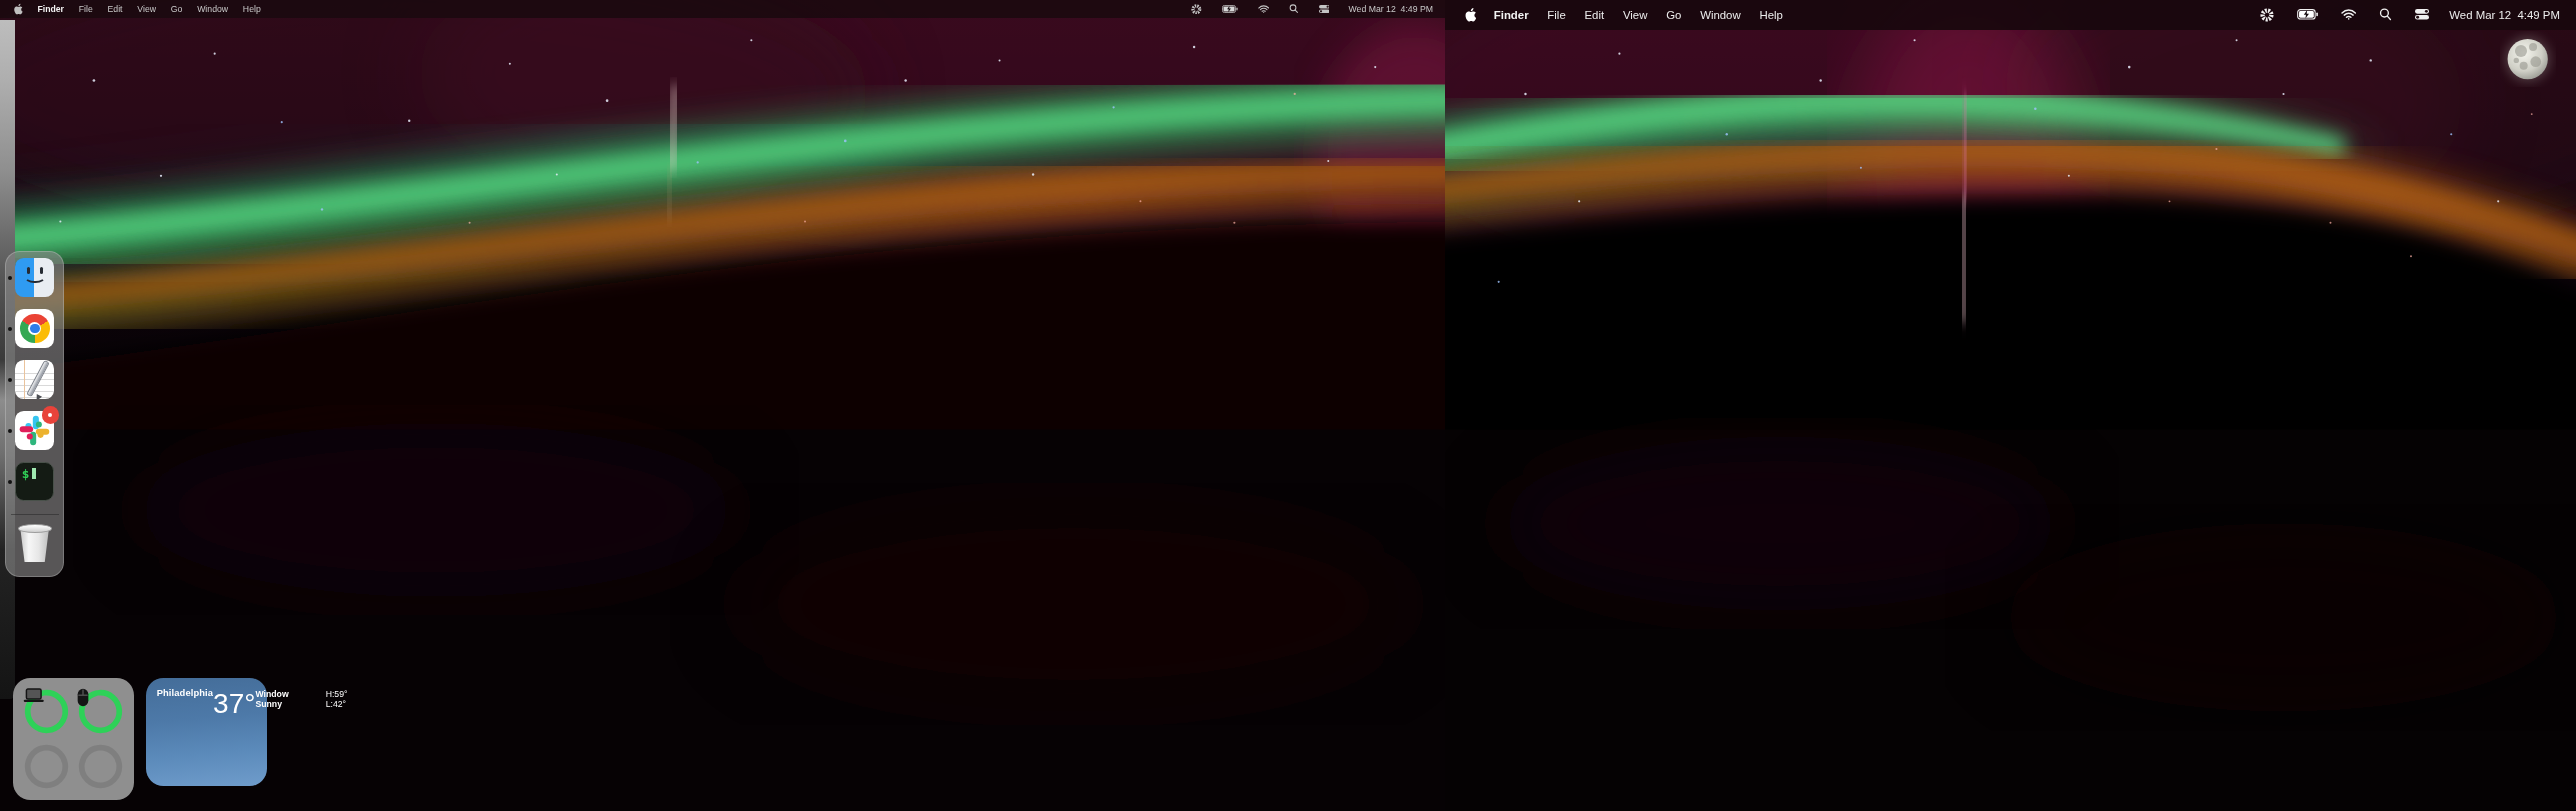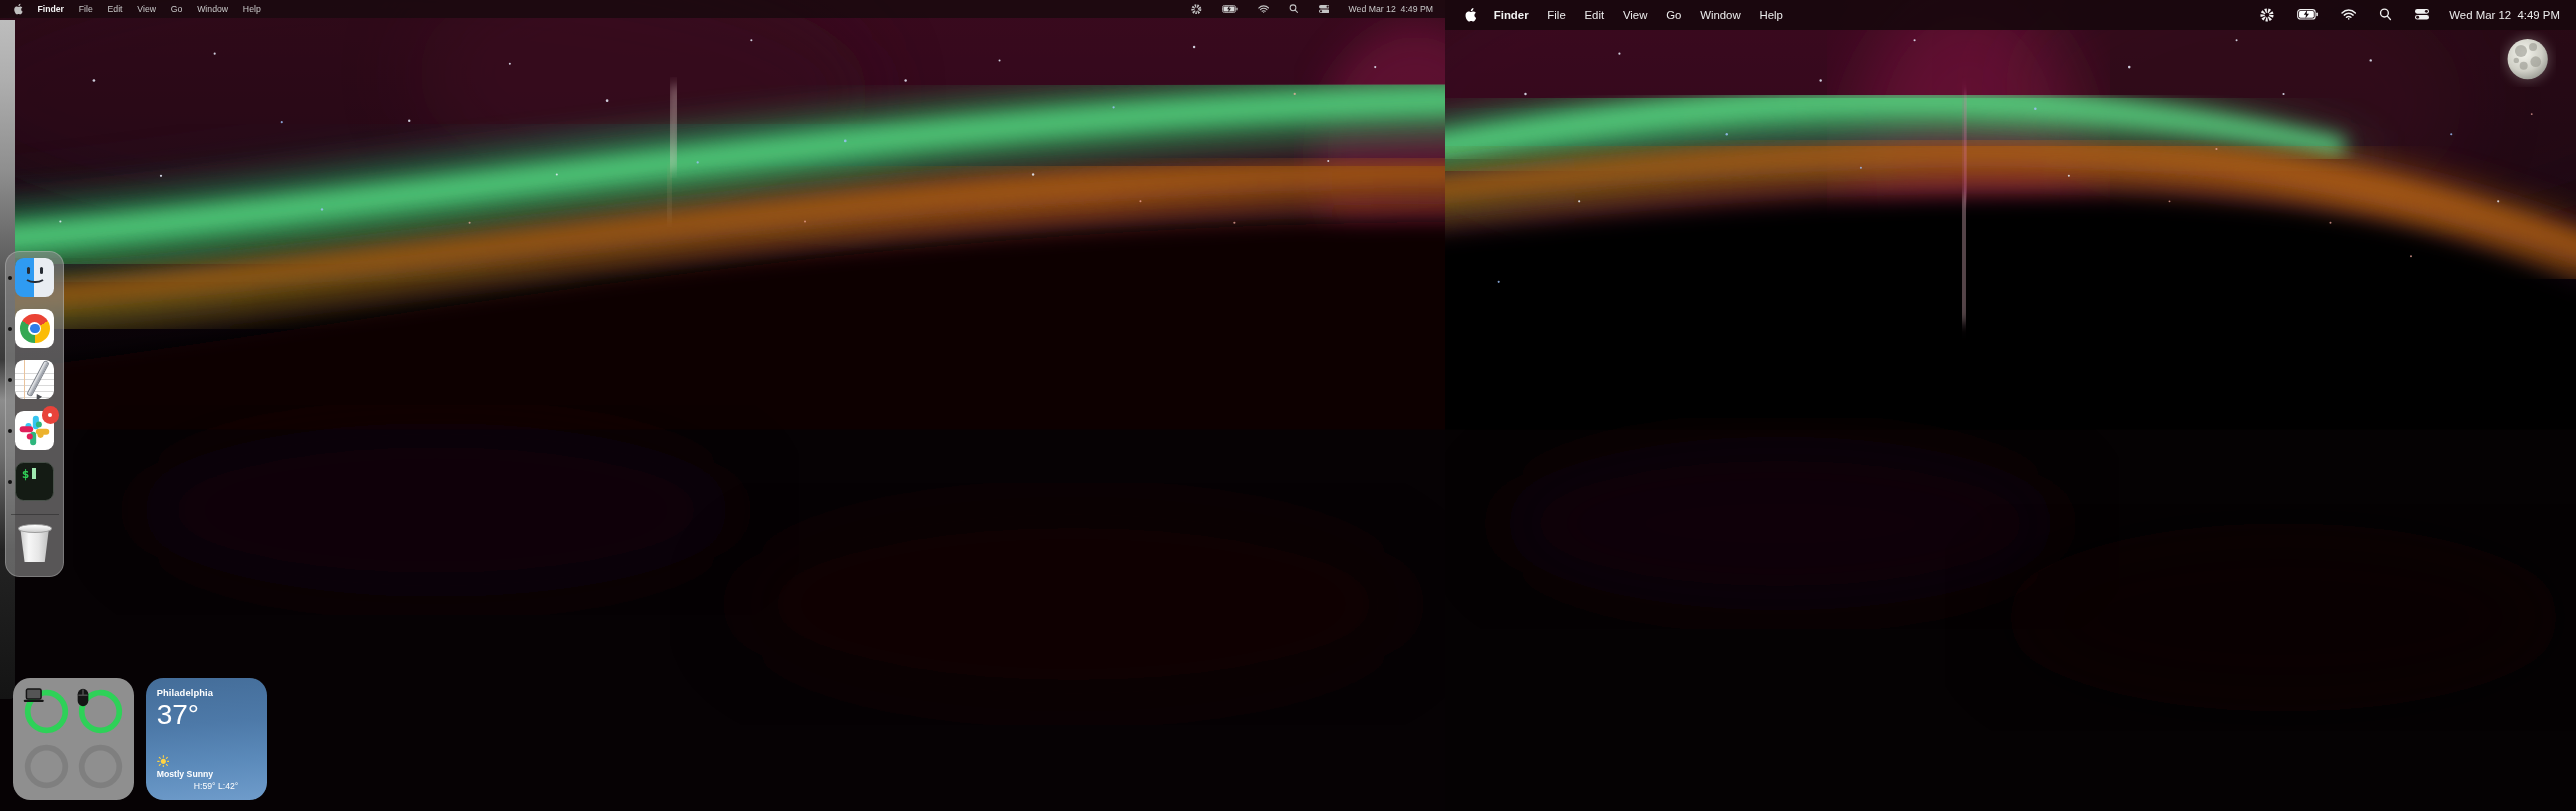--- a/index.html
+++ b/index.html
@@ -81,23 +81,23 @@
   .trash-rim{position:absolute;top:0;left:2px;width:34px;height:8.7px;border-radius:50%;
     background:linear-gradient(180deg,#ffffff,#cfcfcf);border:0.7px solid #9d9d9d;box-sizing:border-box;}
 
   
   .widget{position:absolute;border-radius:17.4px;z-index:20;}
   #batteries-widget{left:13.4px;top:678px;width:121px;height:122px;background:#8f8f8f;
     display:grid;grid-template-columns:1fr 1fr;grid-template-rows:1fr 1fr;
     align-items:center;justify-items:center;padding:6.7px;box-sizing:border-box;}
   .batt-cell{position:relative;width:47px;height:47px;display:flex;align-items:center;justify-content:center;}
   .batt-cell svg{position:absolute;inset:0;}
-  #weather-widget{left:146px;top:678px;width:121px;height:122px;color:#fff;
+  #weather-widget{left:146px;top:678px;width:121px;height:108px;color:#fff;
     background:linear-gradient(175deg,#446d99 0%,#4d79a8 38%,#5b8aba 68%,#6f9ccb 100%);
-    padding:9.4px 10.7px;box-sizing:border-box;display:flex;flex-direction:column;}
+    padding:9.4px 10.7px;box-sizing:border-box;display:flex;flex-direction:row;}
   .w-city{font-size:9.4px;font-weight:bold;letter-spacing:0.1px;}
   .w-temp{font-size:28px;font-weight:300;line-height:1.05;margin-top:1.3px;}
   .w-spacer{flex:1;}
   .w-cond{font-size:8.7px;font-weight:bold;margin-top:2px;}
   .w-hilo{font-size:8.7px;margin-top:1.3px;padding-left:37px;}
 
   .badge{position:absolute;top:-4.7px;right:-4.7px;width:17.4px;height:17.4px;border-radius:50%;
          background:#e8433a;display:flex;align-items:center;justify-content:center;}
   .badge-dot{width:4px;height:4px;border-radius:50%;background:#fff;}
 </style>
@@ -354,21 +354,21 @@
           <line x1="10" y1="1" x2="10" y2="3.4"></line>
             <line x1="10" y1="16.6" x2="10" y2="19"></line>
           <line x1="1" y1="10" x2="3.4" y2="10"></line>
             <line x1="16.6" y1="10" x2="19" y2="10"></line>
           <line x1="3.6" y1="3.6" x2="5.3" y2="5.3"></line>
             <line x1="14.7" y1="14.7" x2="16.4" y2="16.4"></line>
           <line x1="3.6" y1="16.4" x2="5.3" y2="14.7"></line>
             <line x1="14.7" y1="5.3" x2="16.4" y2="3.6"></line>
         </g>
       </svg>
-      <div class="w-cond">Mostly Sunny</div>
+      <div class="w-cond">Window Sunny</div>
       <div class="w-hilo">H:59° L:42°</div>
     </div>
   </div>
 
   <div class="screen" id="screen-right">
 
     <svg class="wallpaper" viewBox="0 0 1686 1210" preserveAspectRatio="none">
       <defs>
         <filter id="rb8">
             <feGaussianBlur stdDeviation="8"></feGaussianBlur>

